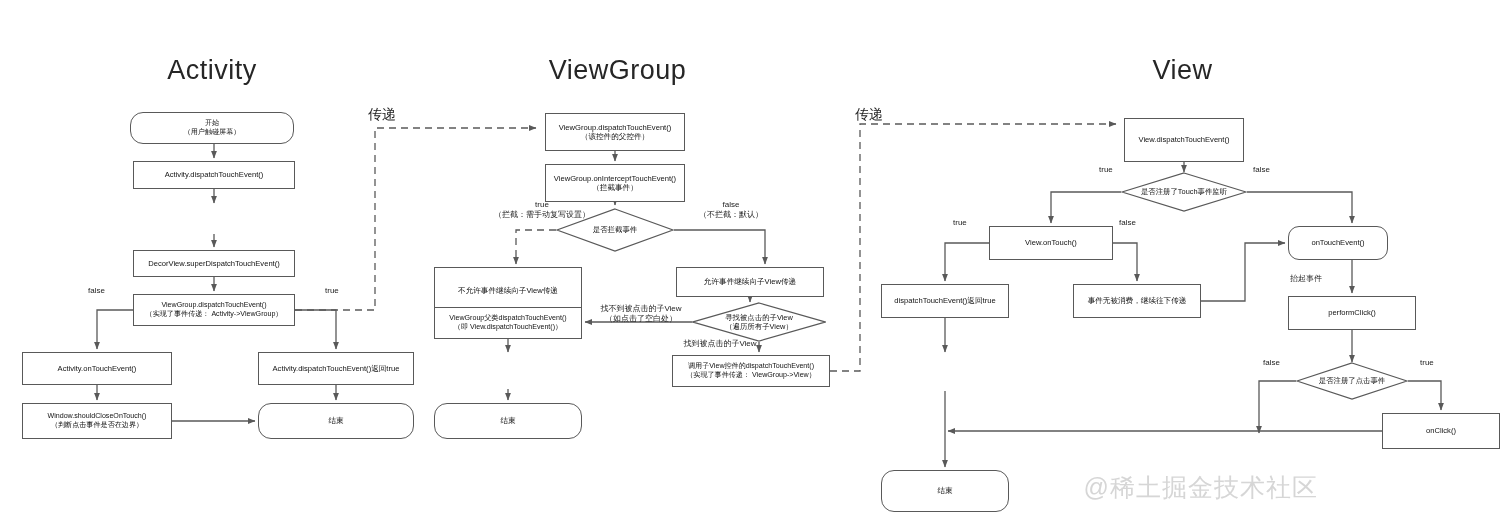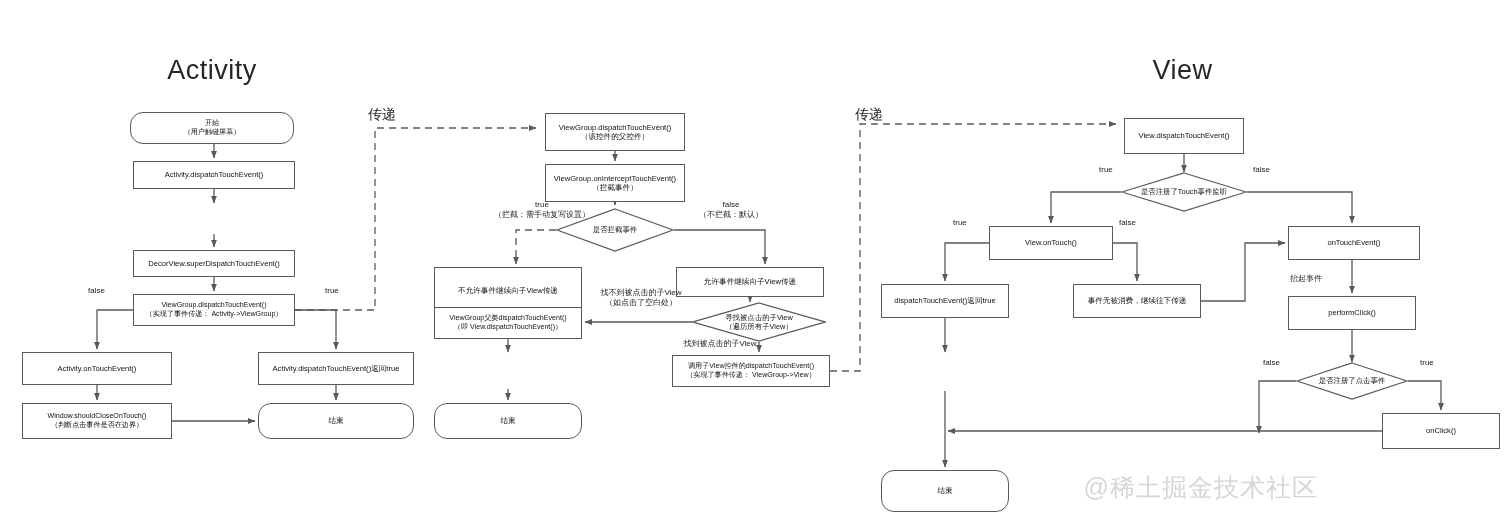--- a/index.html
+++ b/index.html
@@ -122,20 +122,21 @@
     </g>
 
     <g fill="none" stroke="#595959" stroke-width="1.3" stroke-dasharray="7 5">
       <path d="M295,310 L375,310 L375,128 L536,128" marker-end="url(#arw)"></path>
       <path d="M830,371 L860,371 L860,124 L1116,124" marker-end="url(#arw)"></path>
       <path d="M556,230 L516,230 L516,264" marker-end="url(#arw)"></path>
     </g>
   </svg>
 
   <div class="col-title" style="left:152px;top:55px;width:120px;">Activity</div>
+  <div class="col-title" style="left:545px;top:55px;width:145px;">ViewGroup</div>
   <div class="col-title" style="left:1130px;top:55px;width:105px;">View</div>
 
   <div class="flow-label" style="left:368px;top:106px;">传递</div>
   <div class="flow-label" style="left:855px;top:106px;">传递</div>
 
   <div class="node rounded small" style="left:130px;top:112px;width:164px;height:32px;">
       <span class="txt">开始
 （用户触碰屏幕）</span>
     </div>
   <div class="node" style="left:133px;top:161px;width:162px;height:28px;">
@@ -181,27 +182,27 @@
 （即 View.dispatchTouchEvent()）</span>
     </div>
   <div class="node rounded" style="left:434px;top:403px;width:148px;height:36px;">
       <span class="txt">结束</span>
     </div>
   <div class="node small" style="left:672px;top:355px;width:158px;height:32px;">
       <span class="txt">调用子View控件的dispatchTouchEvent()
 （实现了事件传递： ViewGroup-&gt;View）</span>
     </div>
 
-  <div class="node" style="left:1124px;top:118px;width:120px;height:36px;">
+  <div class="node" style="left:1124px;top:118px;width:120px;height:44px;">
       <span class="txt">View.dispatchTouchEvent()</span>
     </div>
   <div class="node" style="left:989px;top:226px;width:124px;height:34px;">
       <span class="txt">View.onTouch()</span>
     </div>
-  <div class="node" style="left:1288px;top:226px;width:132px;height:34px;">
+  <div class="node" style="left:1288px;top:226px;width:100px;height:34px;border-radius:11px;">
       <span class="txt">onTouchEvent()</span>
     </div>
   <div class="node" style="left:881px;top:284px;width:128px;height:34px;">
       <span class="txt">dispatchTouchEvent()返回true</span>
     </div>
   <div class="node" style="left:1073px;top:284px;width:128px;height:34px;">
       <span class="txt">事件无被消费，继续往下传递</span>
     </div>
   <div class="node" style="left:1288px;top:296px;width:128px;height:34px;">
       <span class="txt">performClick()</span>
@@ -241,21 +242,21 @@
       </svg>
     <span class="dtxt">是否注册了点击事件</span>
   </div>
 
   <div class="edge-label" style="left:88px;top:286px;">false</div>
   <div class="edge-label" style="left:325px;top:286px;">true</div>
   <div class="edge-label" style="left:487px;top:200px;width:110px;">true
 （拦截：需手动复写设置）</div>
   <div class="edge-label" style="left:686px;top:200px;width:90px;">false
 （不拦截：默认）</div>
-  <div class="edge-label" style="left:585px;top:288px;width:112px;">找不到被点击的子View
+  <div class="edge-label" style="left:585px;top:304px;width:112px;">找不到被点击的子View
 （如点击了空白处）</div>
   <div class="edge-label" style="left:676px;top:339px;width:88px;">找到被点击的子View</div>
   <div class="edge-label" style="left:1099px;top:165px;">true</div>
   <div class="edge-label" style="left:1253px;top:165px;">false</div>
   <div class="edge-label" style="left:953px;top:218px;">true</div>
   <div class="edge-label" style="left:1119px;top:218px;">false</div>
   <div class="edge-label" style="left:1290px;top:274px;">抬起事件</div>
   <div class="edge-label" style="left:1263px;top:358px;">false</div>
   <div class="edge-label" style="left:1420px;top:358px;">true</div>
 

